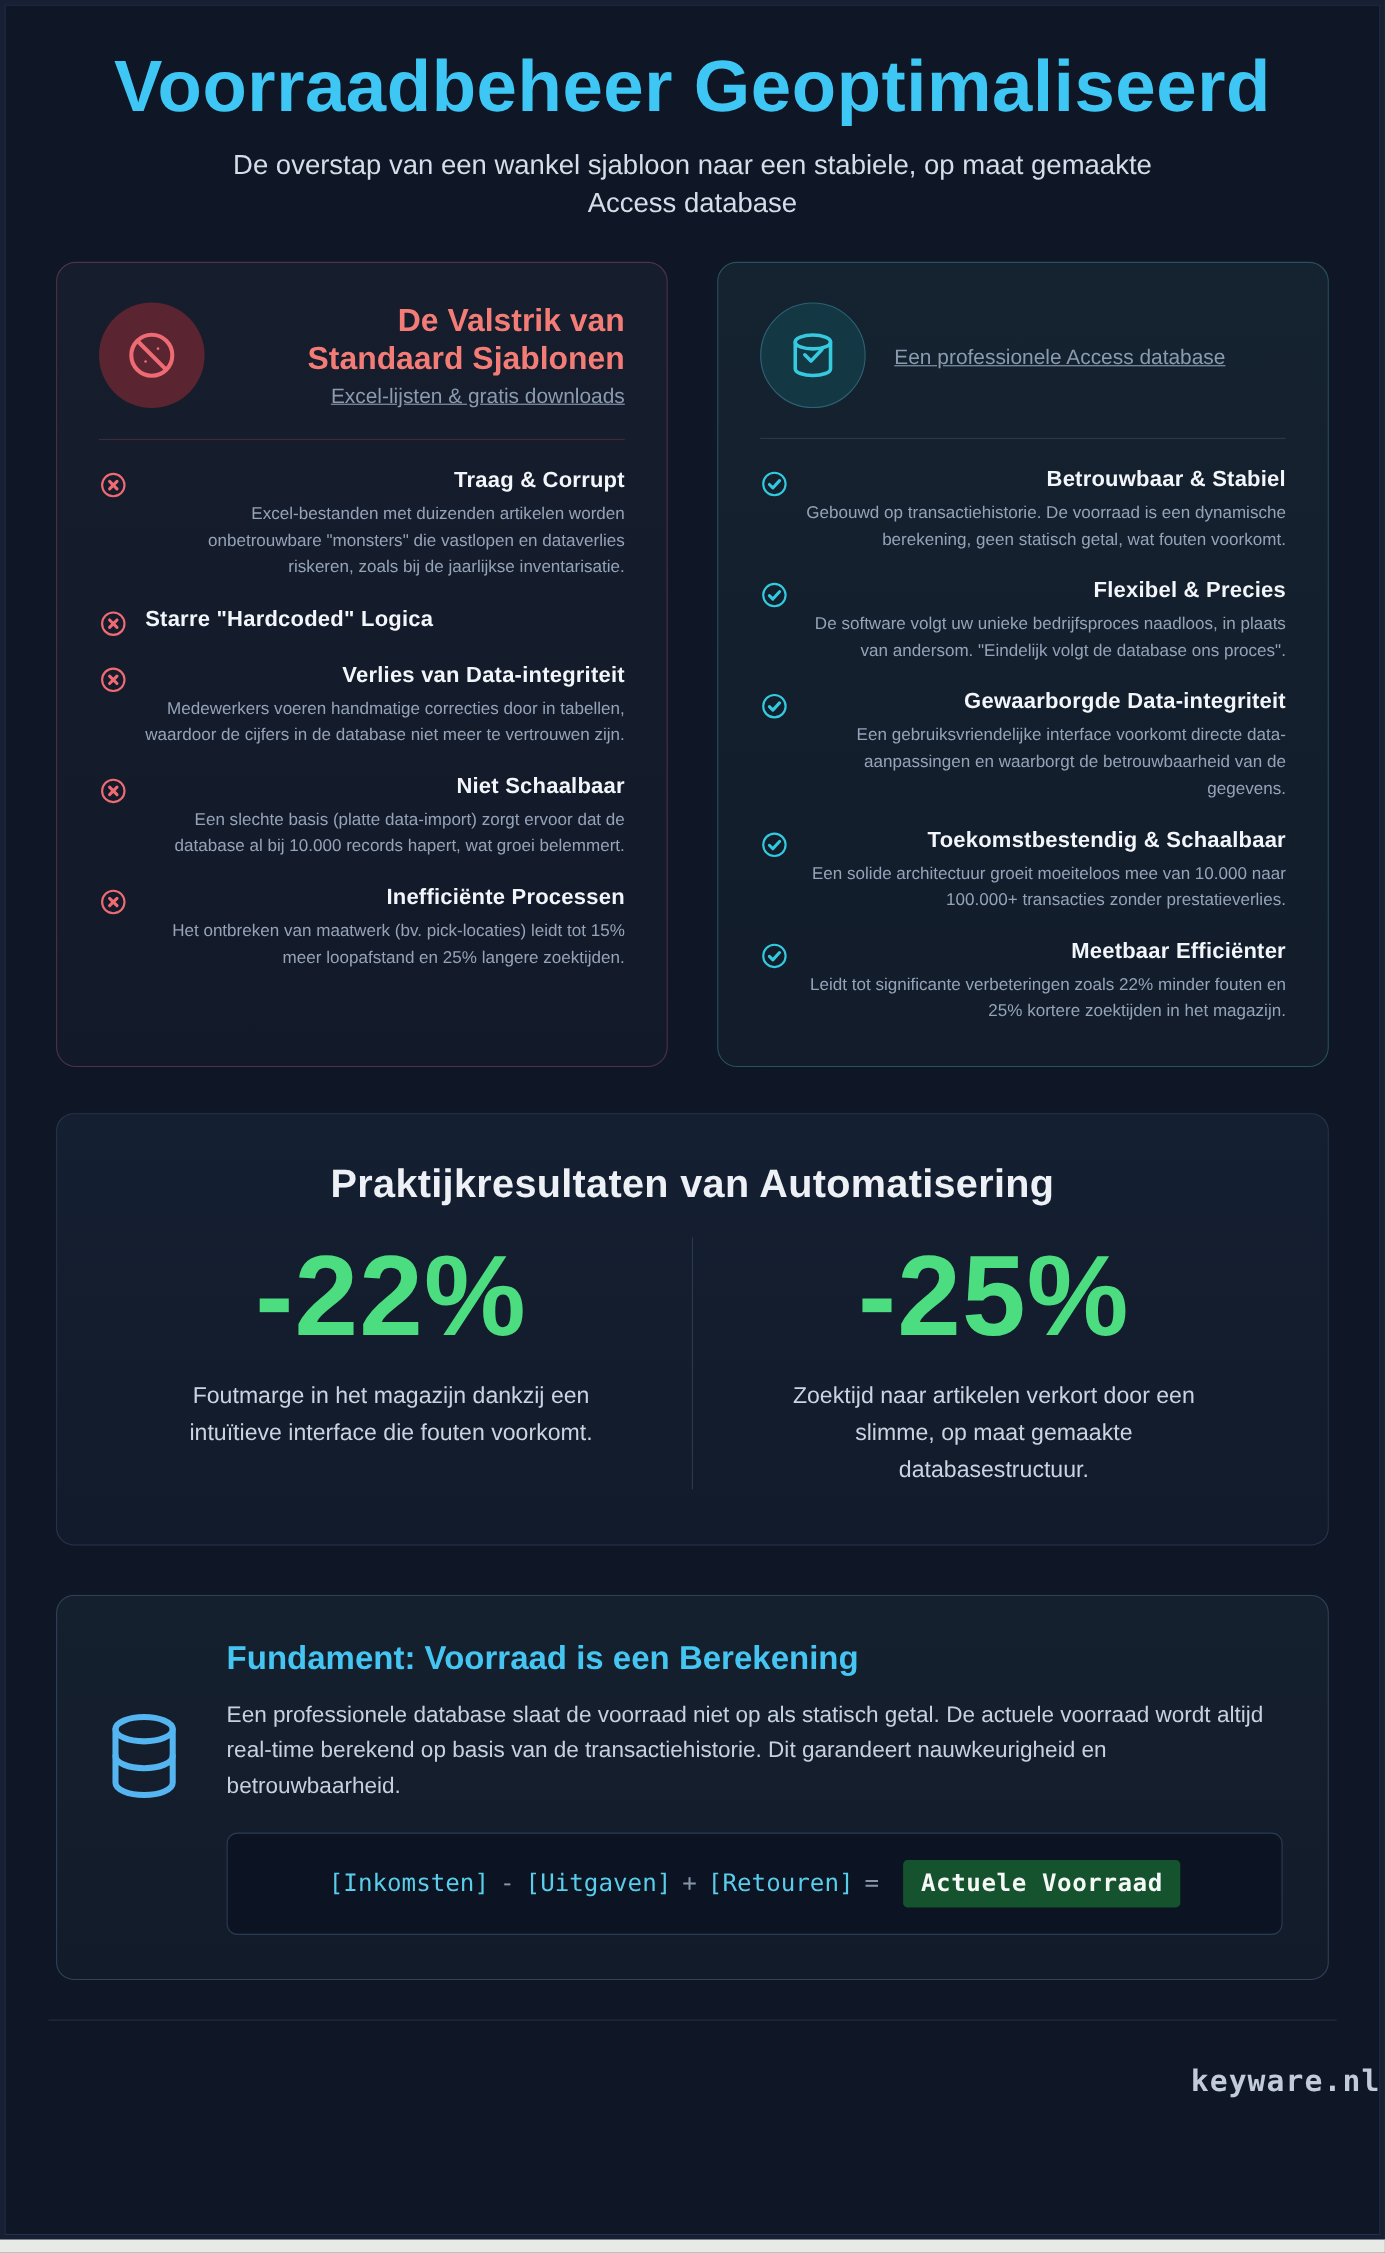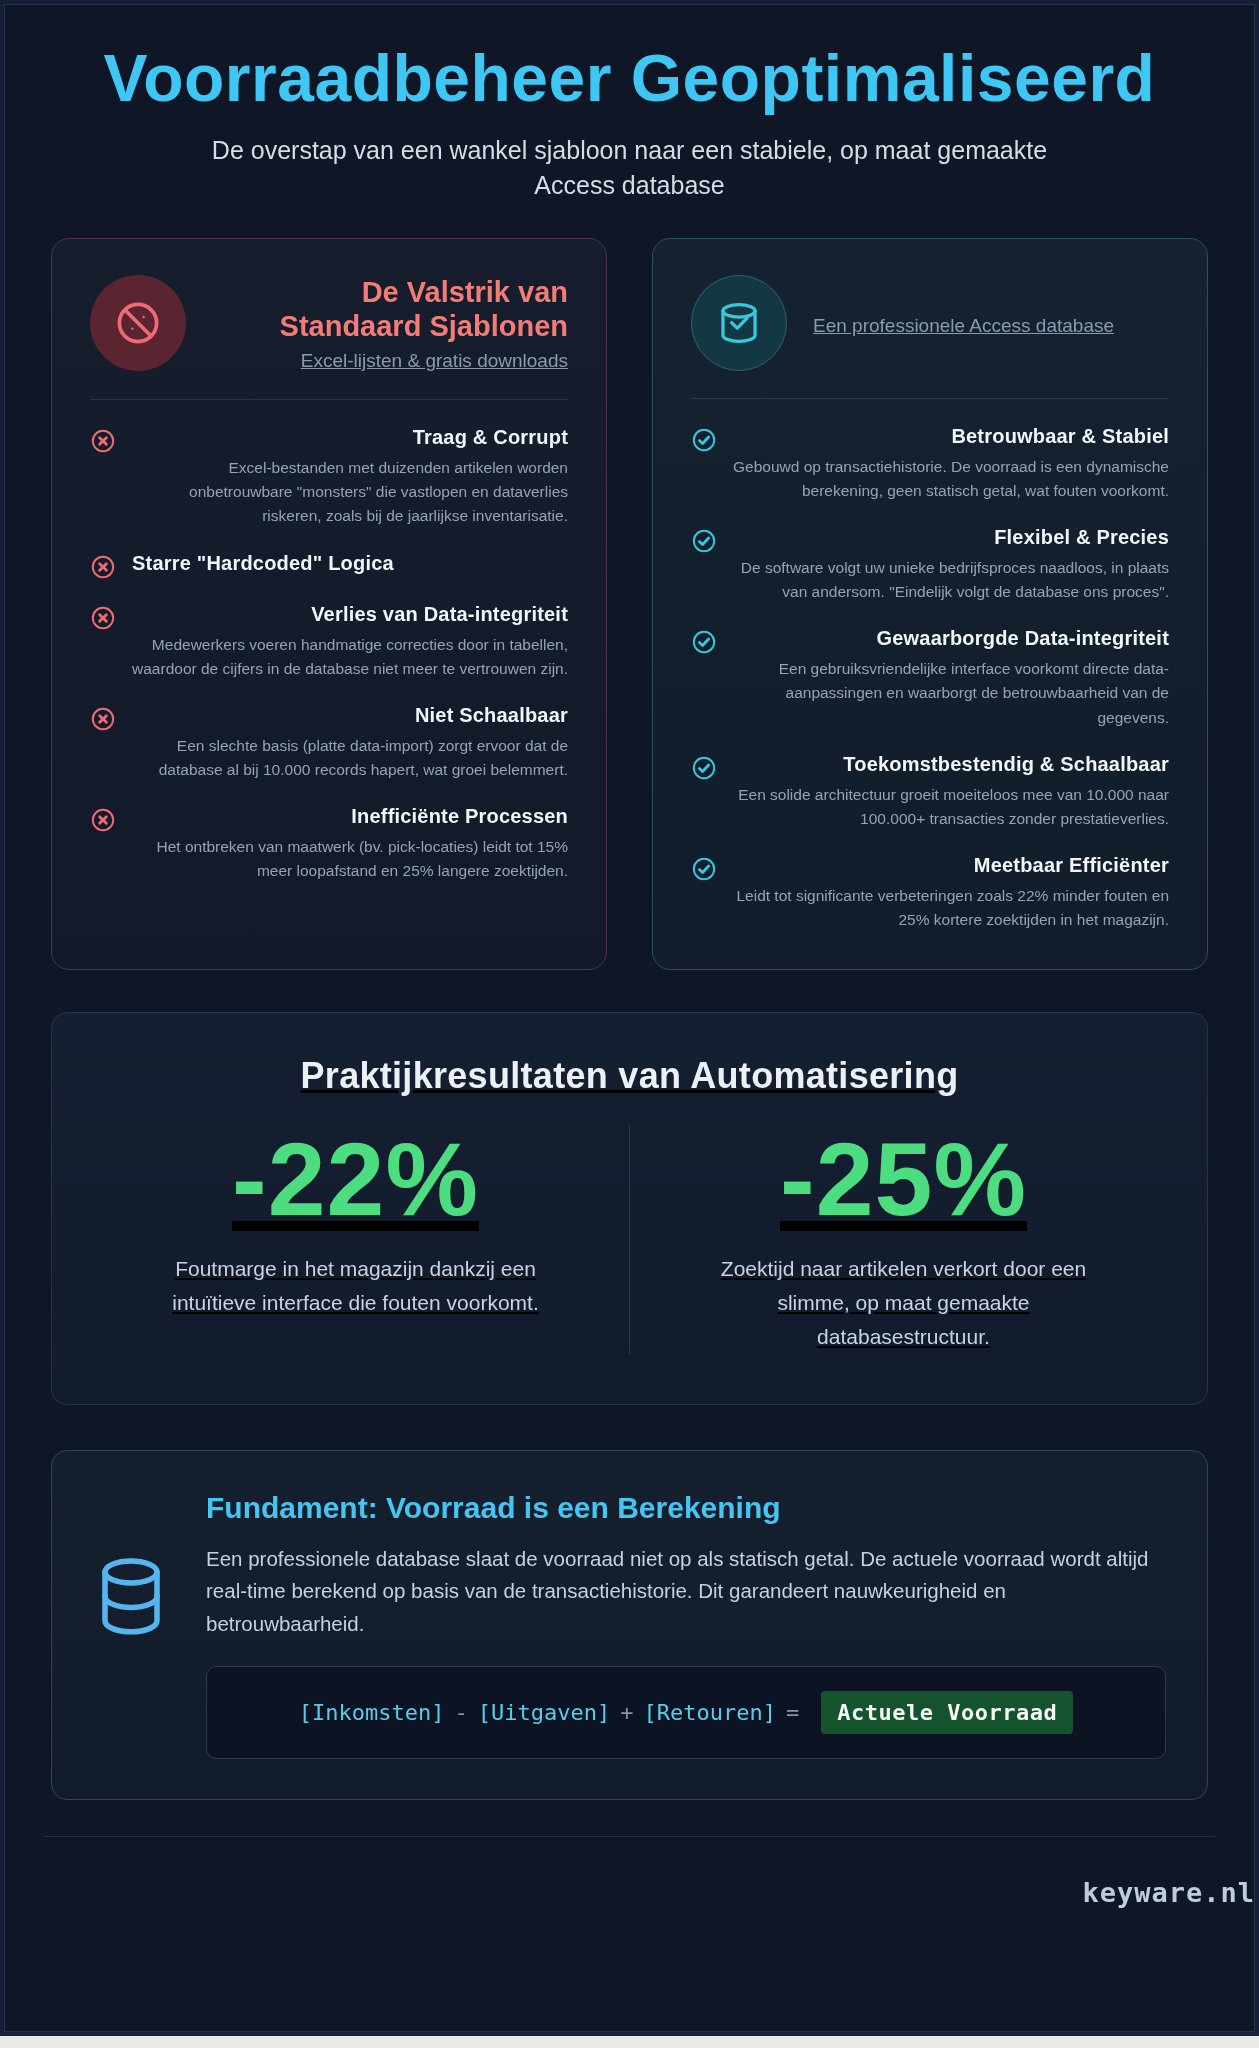--- a/index.html
+++ b/index.html
@@ -56,21 +56,21 @@
   .problems .item-icon { color:#ef6b74; }
   .solutions .item-icon { color:#32cadf; }
   .item-icon svg { width:26px; height:26px; }
   .item-title { font-size:20px; font-weight:bold; color:#f2f5f9; letter-spacing:0.2px; }
   .item-body { margin-top:7px; font-size:15.5px; line-height:1.56; color:#94a3b8; }
   
   .results {
     margin:42px 47px 0; border-radius:16px;
     background:linear-gradient(180deg,#141f31,#121b2b);
     border:1px solid #26344d;
-    padding:42px 30px 50px; text-align:center;text-decoration:underline;
+    padding:42px 30px 50px; text-align:center;
   }
   .results-title { color:#edf1f6; font-size:36px; font-weight:bold; letter-spacing:0.3px; }
   .stats { display:flex; margin-top:28px; }
   .stat { flex:1; padding:0 40px; }
   .stat + .stat { border-left:1px solid #2b3950; }
   .stat-value { color:#4cdd80; font-size:104px; font-weight:bold; line-height:1.05; letter-spacing:1px; }
   .stat-caption { margin:18px auto 0; max-width:430px; color:#c9d3e1; font-size:21px; line-height:1.62; }
   
   .fundament {
     margin:45px 47px 0; border-radius:16px;

